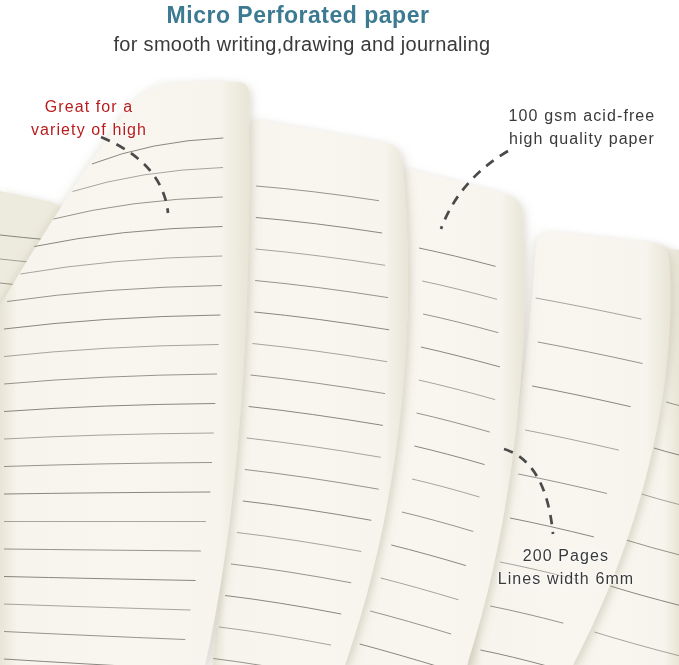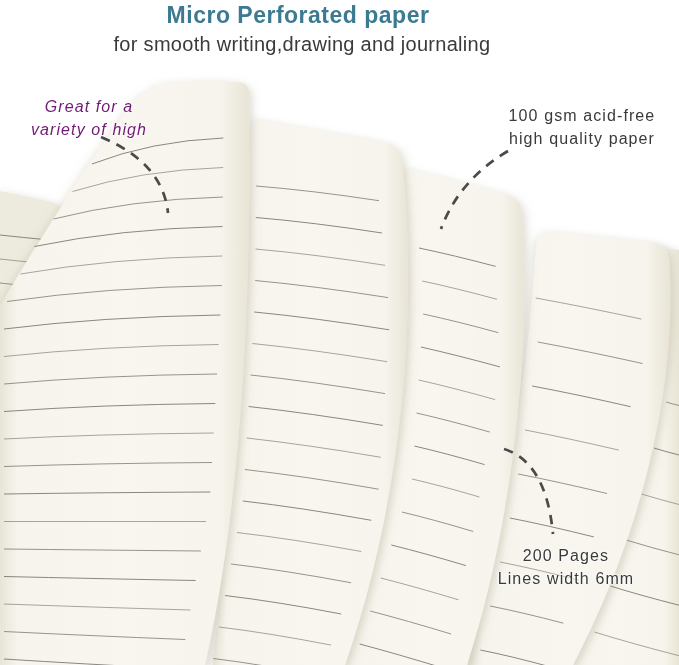--- a/index.html
+++ b/index.html
@@ -120,21 +120,21 @@
       <path d="M 101,137 Q 163,163 168,213" fill="none" stroke="#4a4a4a" stroke-width="2.7" stroke-dasharray="9.5 7.5"></path>
       <path d="M 508,151 Q 459,180 441,229" fill="none" stroke="#4a4a4a" stroke-width="2.7" stroke-dasharray="9.5 7.5"></path>
       <path d="M 504,449 Q 546,462 553,534" fill="none" stroke="#4a4a4a" stroke-width="2.7" stroke-dasharray="9.5 7.5"></path>
     </svg>
 
   <div class="header">
     <div class="title" style="color: rgb(60, 122, 146);">Micro Perforated paper</div>
     <div class="subtitle" style="color: rgb(58, 58, 58);">for smooth writing,drawing and journaling</div>
   </div>
 
-  <div class="ann ann-left" style="color: #701a75; font-style: italic;">
+  <div class="ann ann-left" style="color: #b91c1c;">
     <div>Great for a</div>
     <div>variety of high</div>
   </div>
 
   <div class="ann ann-right" style="color: rgb(58, 58, 58);">
     <div>100 gsm acid-free</div>
     <div>high quality paper</div>
   </div>
 
   <div class="ann ann-bottom" style="color: rgb(58, 58, 58);">

